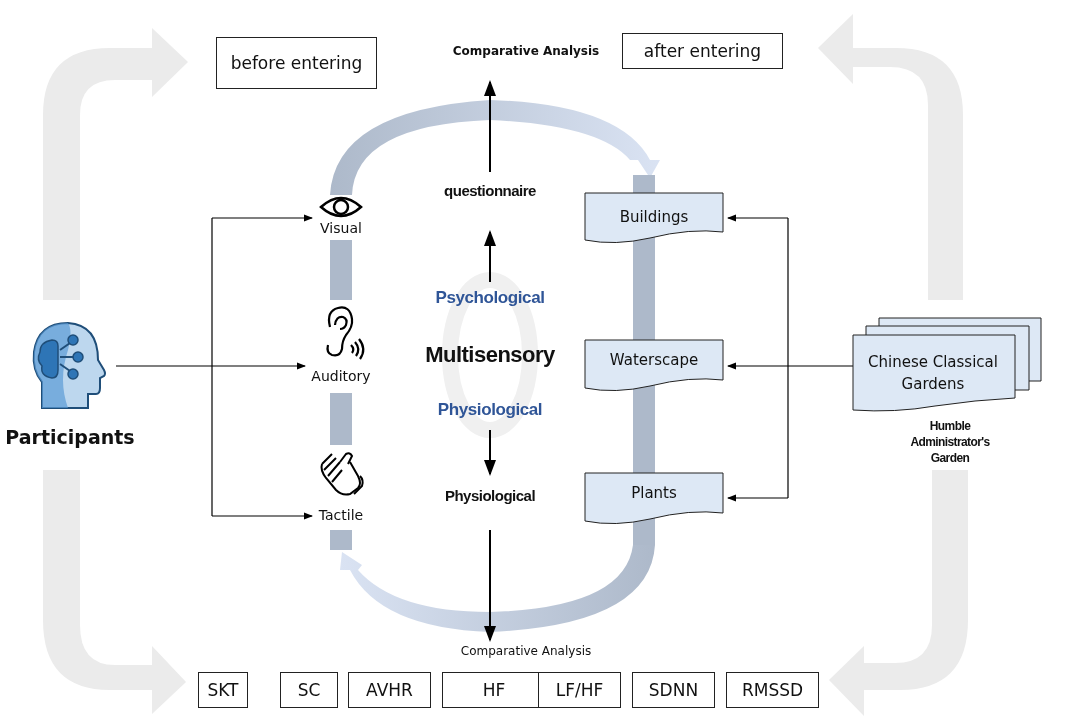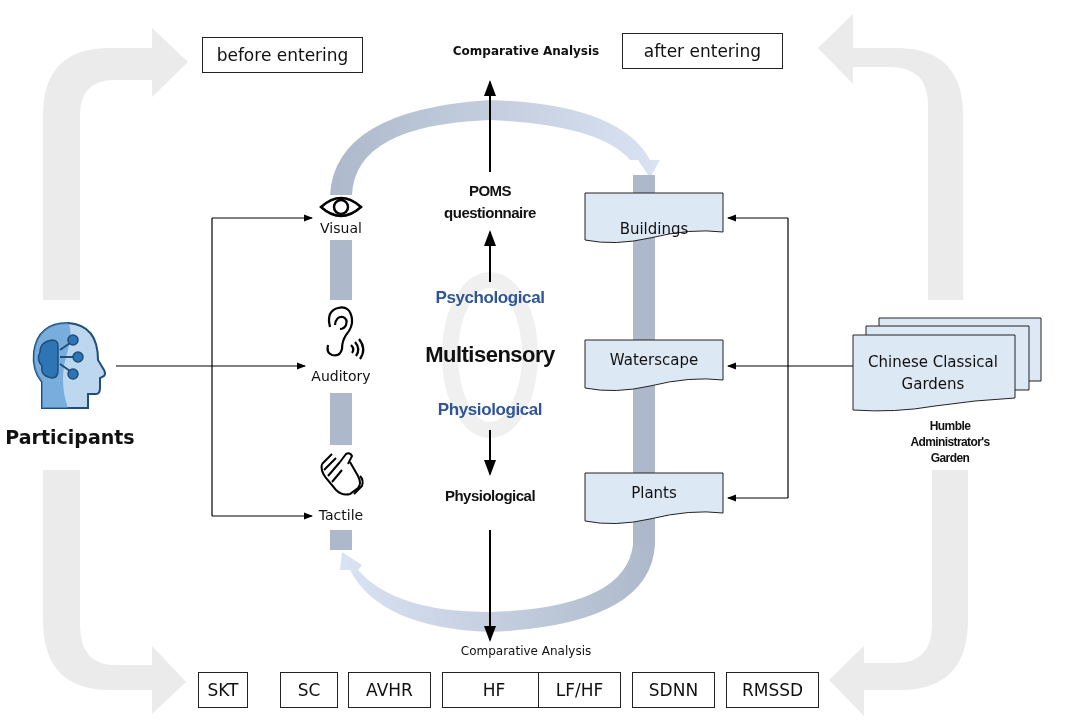--- a/index.html
+++ b/index.html
@@ -122,48 +122,47 @@
   </g>
 
   <g transform="translate(318,450)" fill="none" stroke="#000" stroke-width="2">
     <path d="M4,14 L14,4 M6,20 L18,8 M10,26 L22,12 M14,32 L24,20"></path>
     <path d="M4,14 Q2,20 8,28 L18,40 Q24,46 32,44 L40,38 Q44,34 40,26 L32,12"></path>
     <path d="M22,12 L28,4 Q32,2 34,6 L30,14"></path>
     <path d="M36,44 L44,36 Q46,30 42,26"></path>
   </g>
 </svg>
 
-<div class="box" style="left:202px; top:37px; width:161px; height:36px;justify-content:center;">
+<div class="box" style="left:216px; top:37px; width:161px; height:52px;justify-content:center;">
   <span>before entering</span>
 </div>
 <div class="box" style="left:622px; top:33px; width:161px; height:36px;">
   <span>after entering</span>
 </div>
 
 <div class="lbl title" style="left:380px; top:44px; width:220px;">Comparative Analysis</div>
 <div class="lbl title" style="left:380px; top:644px; width:220px; font-weight:normal;">Comparative Analysis</div>
 
 <div class="lbl participants" style="left:0px; top:426px; width:140px;">Participants</div>
 
 <div class="lbl sense" style="left:301px; top:220px; width:80px;">Visual</div>
 <div class="lbl sense" style="left:301px; top:368px; width:80px;">Auditory</div>
 <div class="lbl sense" style="left:301px; top:507px; width:80px;">Tactile</div>
 
 <div class="lbl bold" style="left:410px; top:180px; width:160px;">
-  <div>POMS</div>
   <div>questionnaire</div>
 </div>
 <div class="lbl blue" style="left:410px; top:288px; width:160px;">Psychological</div>
 <div class="lbl multi" style="left:400px; top:342px; width:180px;">Multisensory</div>
 <div class="lbl blue" style="left:410px; top:400px; width:160px;">Physiological</div>
 <div class="lbl bold" style="left:405px; top:485px; width:170px;">
   <div>Physiological</div>
 </div>
 
-<div class="doc-text" style="left:585px; top:220px; width:138px;">Buildings</div>
+<div class="doc-text" style="left:585px; top:208px; width:138px;">Buildings</div>
 <div class="doc-text" style="left:585px; top:351px; width:138px;">Waterscape</div>
 <div class="doc-text" style="left:585px; top:484px; width:138px;">Plants</div>
 
 <div class="doc-text" style="left:853px; top:351px; width:160px; line-height:22px;">
   <div>Chinese Classical</div>
   <div>Gardens</div>
 </div>
 <div class="lbl garden-name" style="left:880px; top:418px; width:140px;">
   <div>Humble</div>
   <div>Administrator's</div>

